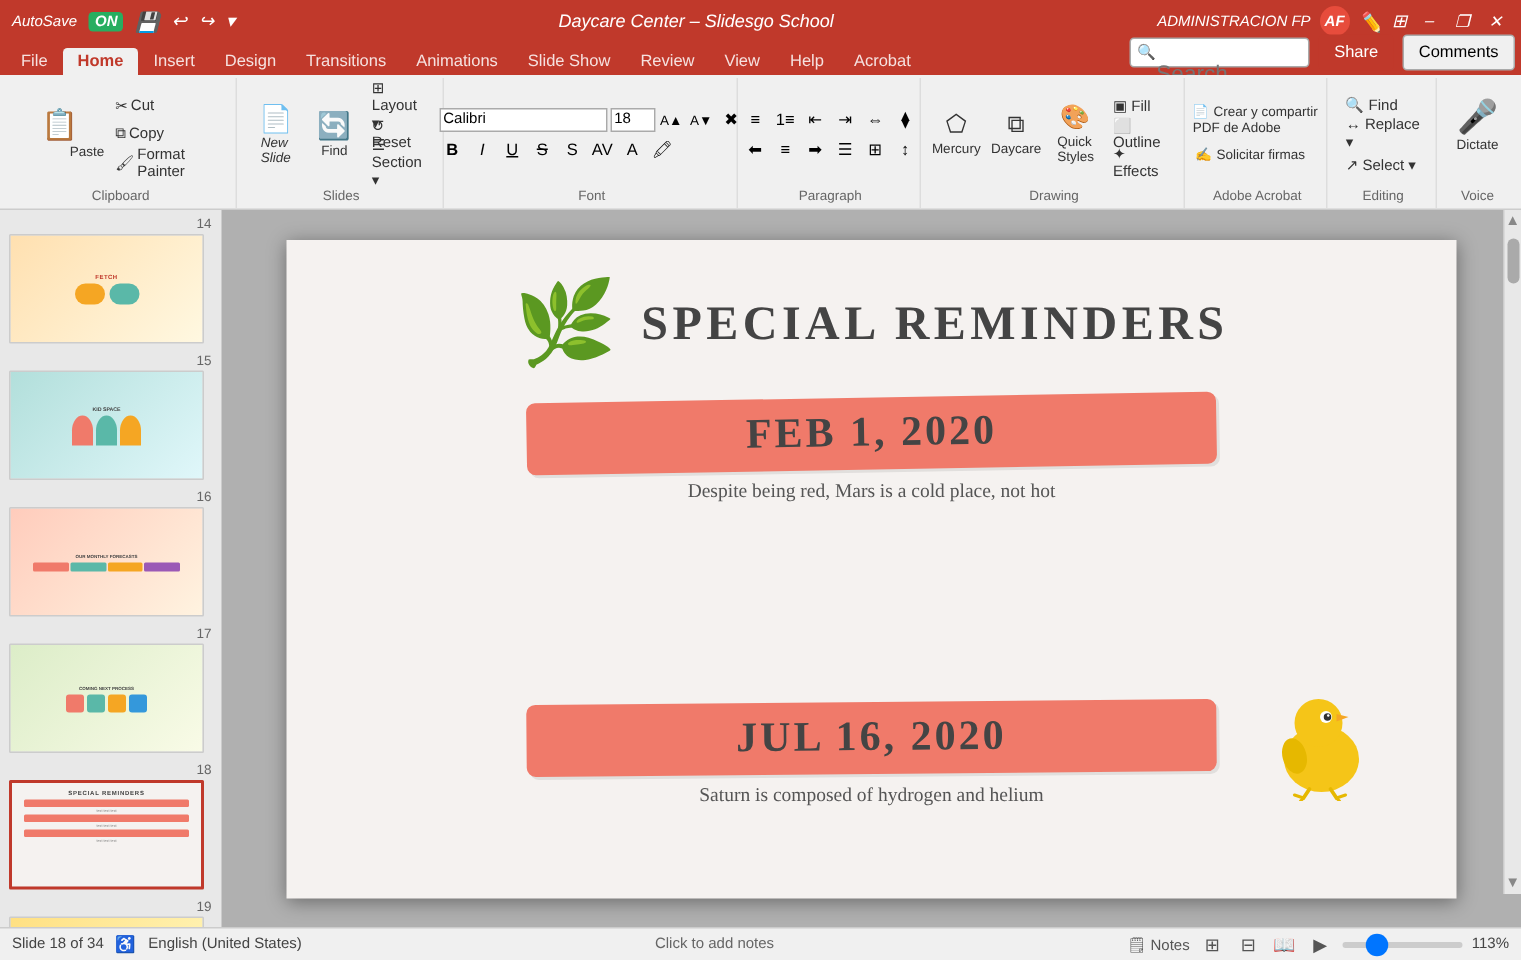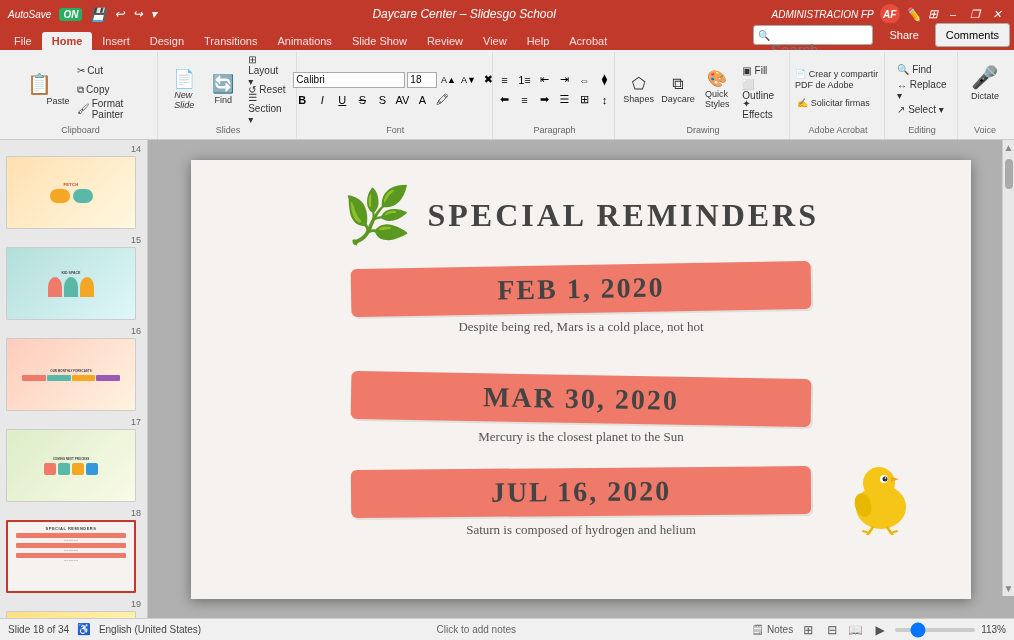--- a/index.html
+++ b/index.html
@@ -394,21 +394,21 @@
         <span class="fmt-btn">↕</span>
       </div>
     </div>
     <div class="ribbon-group-label">Paragraph</div>
   </div>
 
   <div class="ribbon-group" style="min-width:130px;">
     <div class="ribbon-group-content">
       <div class="ribbon-btn">
         <span class="ribbon-btn-icon" style="font-size:16px;">⬠</span>
-        <span style="font-size:9px;">Shapes</span>
+        <span style="font-size:9px;">Mercury</span>
       </div>
       <div class="ribbon-btn">
         <span class="ribbon-btn-icon" style="font-size:16px;">⧉</span>
         <span style="font-size:9px;">Daycare</span>
       </div>
       <div class="ribbon-btn">
         <span class="ribbon-btn-icon" style="font-size:16px;">🎨</span>
         <span style="font-size:9px;">Quick<br>Styles</span>
       </div>
       <div class="ribbon-col">
@@ -540,24 +540,20 @@
       <div class="slide-title-area">
         <div class="leaf-icon" style="color:#5ab8a8; font-size:55px; line-height:1;">🌿</div>
         <div class="slide-main-title">SPECIAL REMINDERS</div>
       </div>
 
       <div class="reminder-item" style="top:105px;">
         <div class="date-banner">FEB 1, 2020</div>
         <div class="reminder-text">Despite being red, Mars is a cold place, not hot</div>
       </div>
 
-      <div class="reminder-item" style="top:215px;">
-        <div class="date-banner" style="transform:rotate(1deg);">MAR 30, 2020</div>
-        <div class="reminder-text">Mercury is the closest planet to the Sun</div>
-      </div>
 
       <div class="reminder-item" style="top:308px;">
         <div class="date-banner" style="transform:rotate(-0.5deg);">JUL 16, 2020</div>
         <div class="reminder-text">Saturn is composed of hydrogen and helium</div>
       </div>
 
       <div class="chick">
         <svg width="80" height="80" viewBox="0 0 80 80">
 
           <ellipse cx="40" cy="52" rx="25" ry="22" fill="#f5c518"></ellipse>

